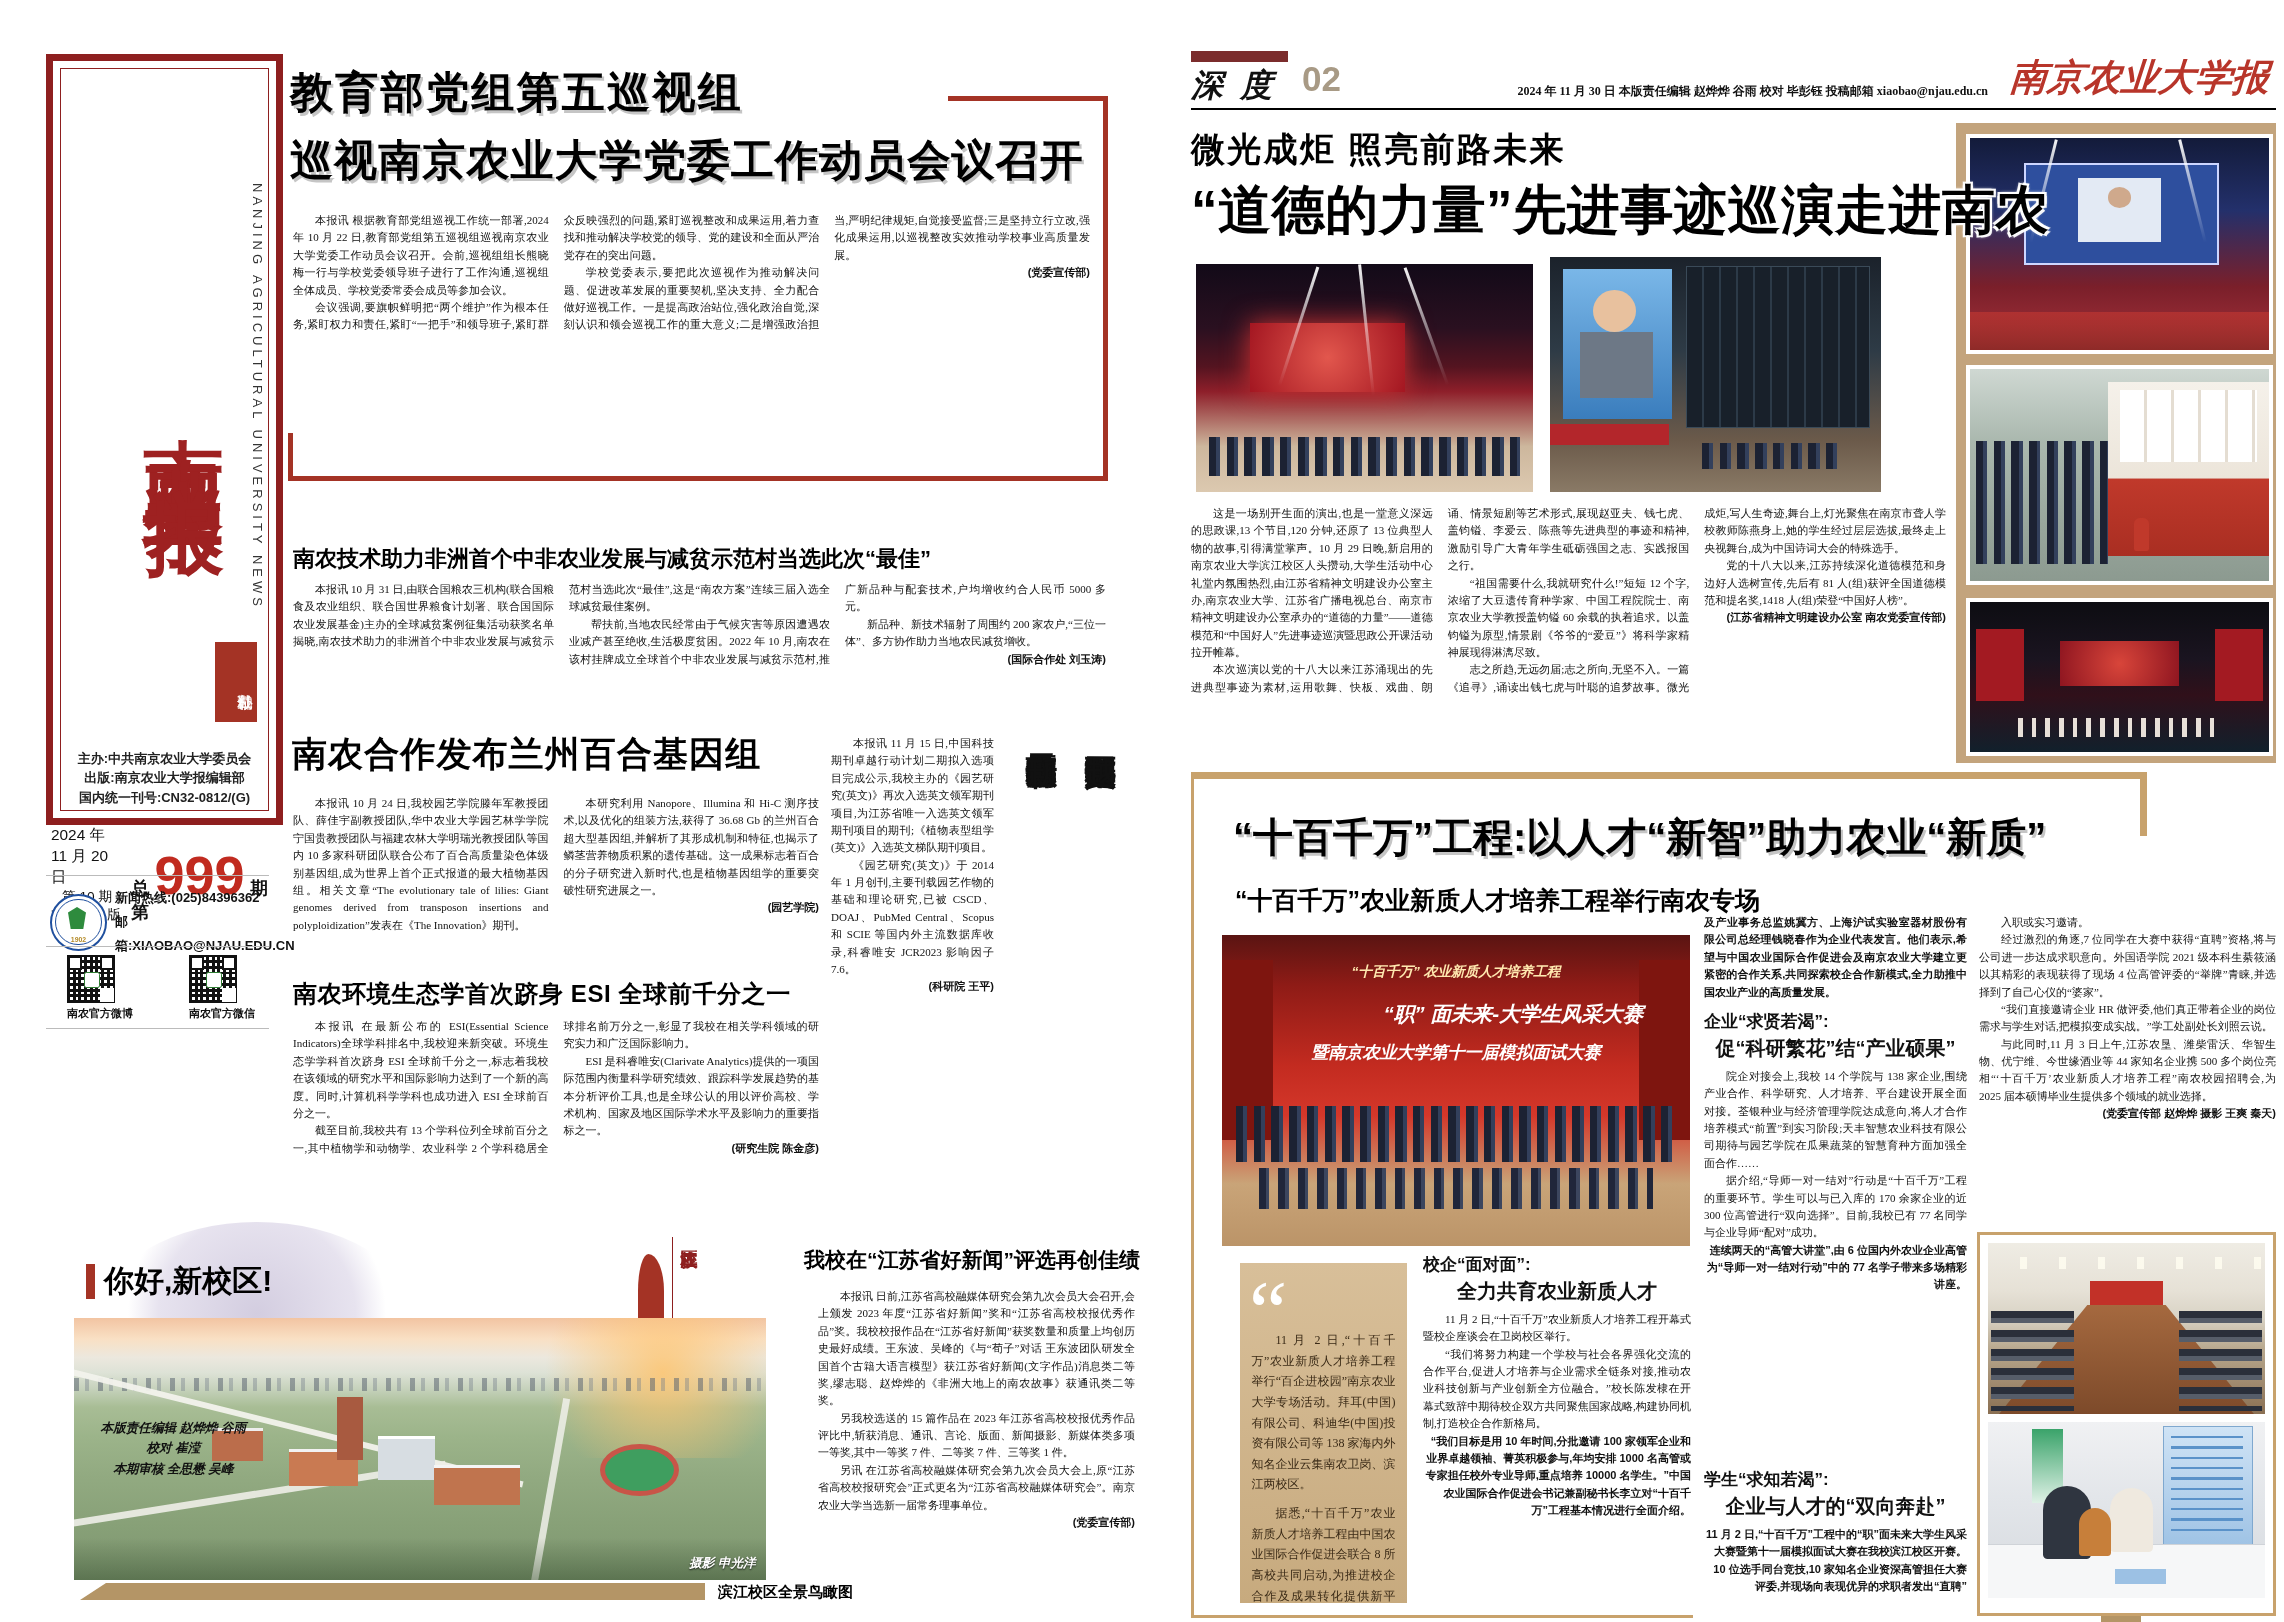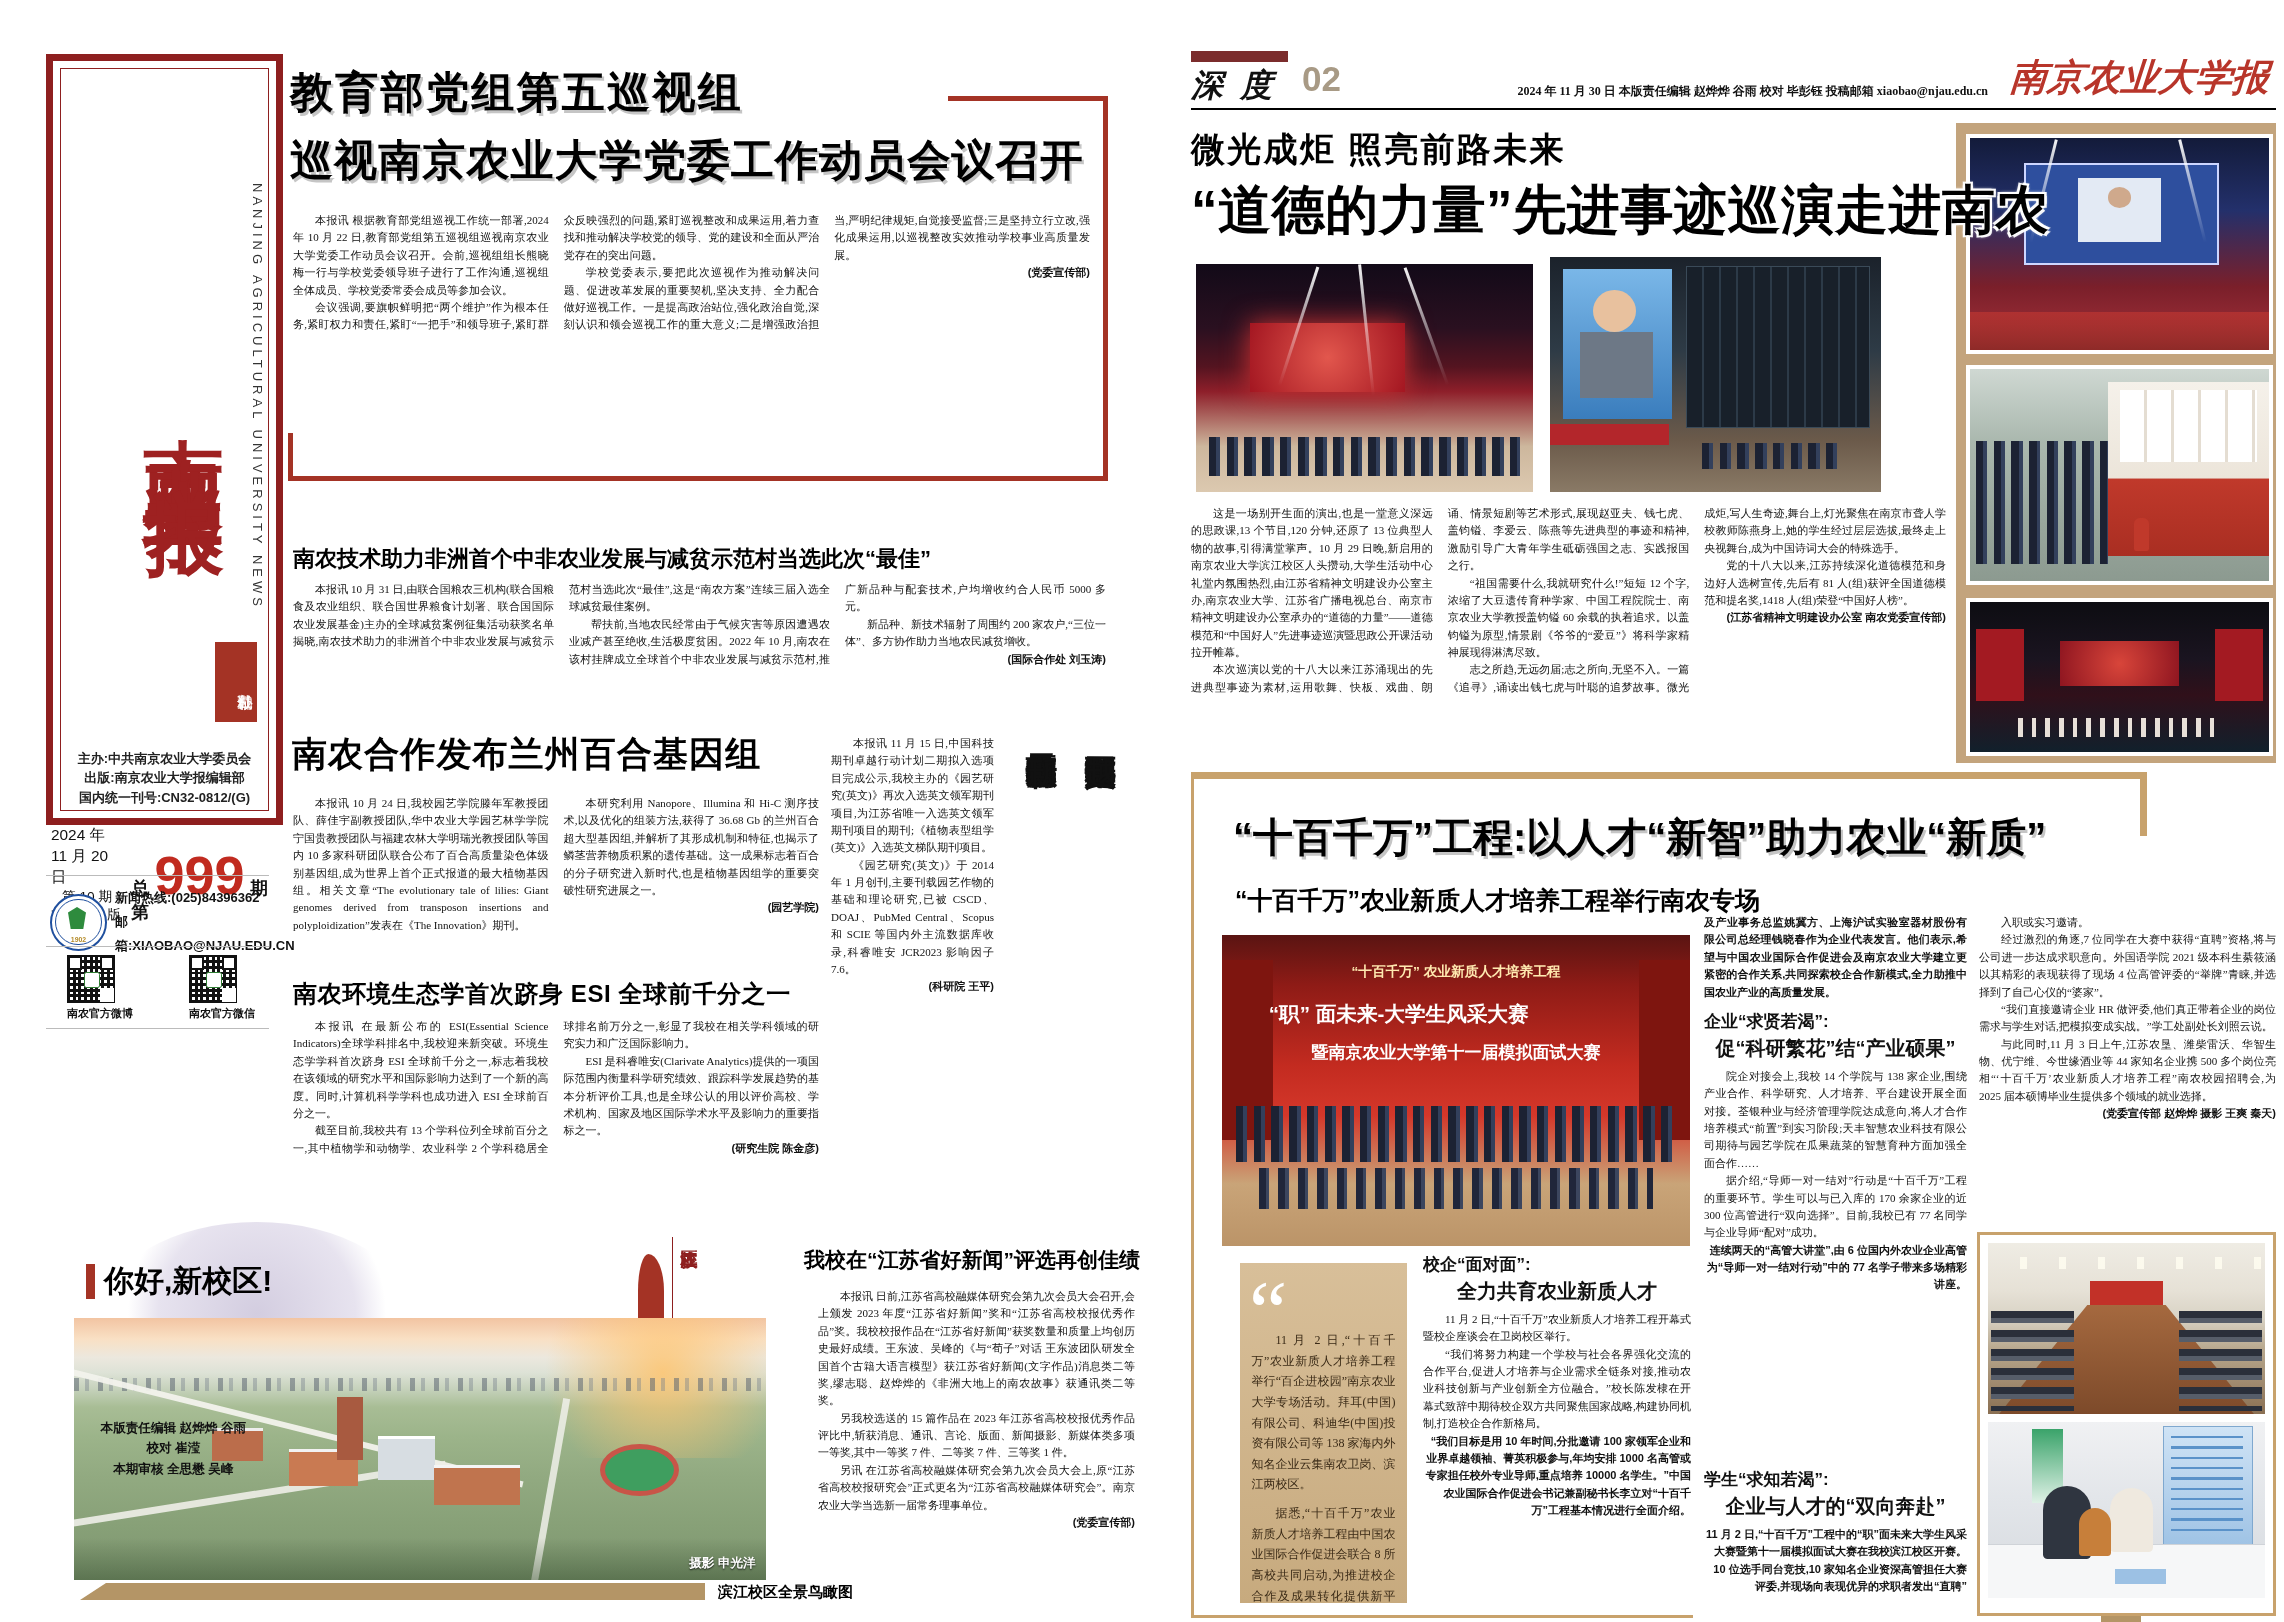--- a/index.html
+++ b/index.html
@@ -6,21 +6,21 @@
   #paper{position:relative;width:2284px;height:1623px;background:#fff;overflow:hidden;
          font-family:"Liberation Serif","DejaVu Serif",serif;color:#111;}
   .abs{position:absolute;}
   .hl{font-family:"Liberation Sans","DejaVu Sans",sans-serif;font-weight:900;color:#000;margin:0;}
   .shadow{text-shadow:2.3px 2.9px 0 rgba(110,110,110,.4);}
   .cols p,.flow p{margin:0;text-indent:2em;text-align:justify;font-size:11px;line-height:1.58;}
   .cols p:last-child,.flow p:last-child{text-align:right;font-weight:700;text-indent:0;
       font-family:"Liberation Sans","DejaVu Sans",sans-serif;}
   .vtext{writing-mode:vertical-rl;text-orientation:upright;}
   .rule{background:#bbb;height:1.1px;}
-  .ph{position:absolute;overflow:hidden;background:#15803d;}
+  .ph{position:absolute;overflow:hidden;background:#15803d;font-style:italic;}
   .ph>div{position:absolute;}
   .beam{width:2.9px;background:linear-gradient(180deg,rgba(255,255,255,.95),rgba(255,255,255,0));}
   .crowd{background:repeating-linear-gradient(90deg,#1c2233 0 7.4px,#33405c 7.4px 11.4px,rgba(0,0,0,0) 11.4px 17.7px);}
   
   #mastbox{left:46px;top:54px;width:223px;height:757px;border:7.4px solid #8e1f1f;}
   #mastbox .inner{position:absolute;inset:6.9px;border:1.7px solid #8e1f1f;}
   #masttitle{top:31px;left:40px;width:131px;height:634px;font-size:80px;line-height:1;
      letter-spacing:10.3px;font-weight:900;color:#9e2121;font-family:"Liberation Serif",serif;
      text-align:center;}
   #mastseal{right:19.4px;bottom:96px;width:38px;height:74px;background:#a43325;color:#fff;
@@ -260,21 +260,21 @@
   <div class="abs" style="left:1191px;top:1615px;width:502px;height:3.4px;background:#c8a26c;"></div>
 
   <h2 class="abs hl shadow" style="left:1233px;top:810px;font-size:40px;letter-spacing:0;">“十百千万”工程:以人才“新智”助力农业“新质”</h2>
   <h3 class="abs hl" style="left:1235px;top:884px;font-size:25px;font-weight:700;">“十百千万”农业新质人才培养工程举行南农专场</h3>
 
   <div class="ph" style="left:1222px;top:935px;width:468px;height:311px;">
     <div style="inset:0;background:linear-gradient(180deg,#5a1412 0%,#8e1b16 16%,#c32b20 42%,#d4372a 58%,#c9a478 80%,#bb9468 100%);"></div>
     <div style="left:0;top:8%;width:11%;height:58%;background:#7e150f;"></div>
     <div style="right:0;top:8%;width:11%;height:58%;background:#7e150f;"></div>
     <div style="left:12%;top:9%;width:76%;text-align:center;color:#ffe9b0;font-size:13.7px;font-weight:700;font-family:'Liberation Sans',sans-serif;">“十百千万” 农业新质人才培养工程</div>
-    <div style="left:10%;top:21%;width:80%;text-align:left;color:#fff;font-size:20.6px;font-weight:900;font-family:'Liberation Sans',sans-serif;">“职” 面未来-大学生风采大赛</div>
+    <div style="left:10%;top:21%;width:80%;text-align:right;color:#fff;font-size:20.6px;font-weight:900;font-family:'Liberation Sans',sans-serif;">“职” 面未来-大学生风采大赛</div>
     <div style="left:8%;top:34%;width:84%;text-align:center;color:#fff;font-size:17px;font-weight:900;font-family:'Liberation Sans',sans-serif;">暨南京农业大学第十一届模拟面试大赛</div>
     <div class="crowd" style="left:3%;top:55%;width:94%;height:18%;"></div>
     <div style="left:8%;top:75%;width:84%;height:13%;background:repeating-linear-gradient(90deg,#20263a 0 6.9px,#3c465e 6.9px 10.3px,rgba(0,0,0,0) 10.3px 19.4px);"></div>
   </div>
 
   <div class="abs quote" style="left:1240px;top:1263px;width:167px;height:340px;background:linear-gradient(180deg,#d8bf99,#c7aa7e);padding:67px 11.4px 9px 11.4px;box-sizing:border-box;overflow:hidden;">
     <div class="abs" style="left:9px;top:5.7px;font-size:86px;line-height:1;color:#fff;font-family:'Liberation Serif',serif;">“</div>
     <div>
         <p>11 月 2 日,“十百千万”农业新质人才培养工程举行“百企进校园”南京农业大学专场活动。拜耳(中国)有限公司、科迪华(中国)投资有限公司等 138 家海内外知名企业云集南农卫岗、滨江两校区。</p>
         <p>据悉,“十百千万”农业新质人才培养工程由中国农业国际合作促进会联合 8 所高校共同启动,为推进校企合作及成果转化提供新平台、新机遇。</p>

